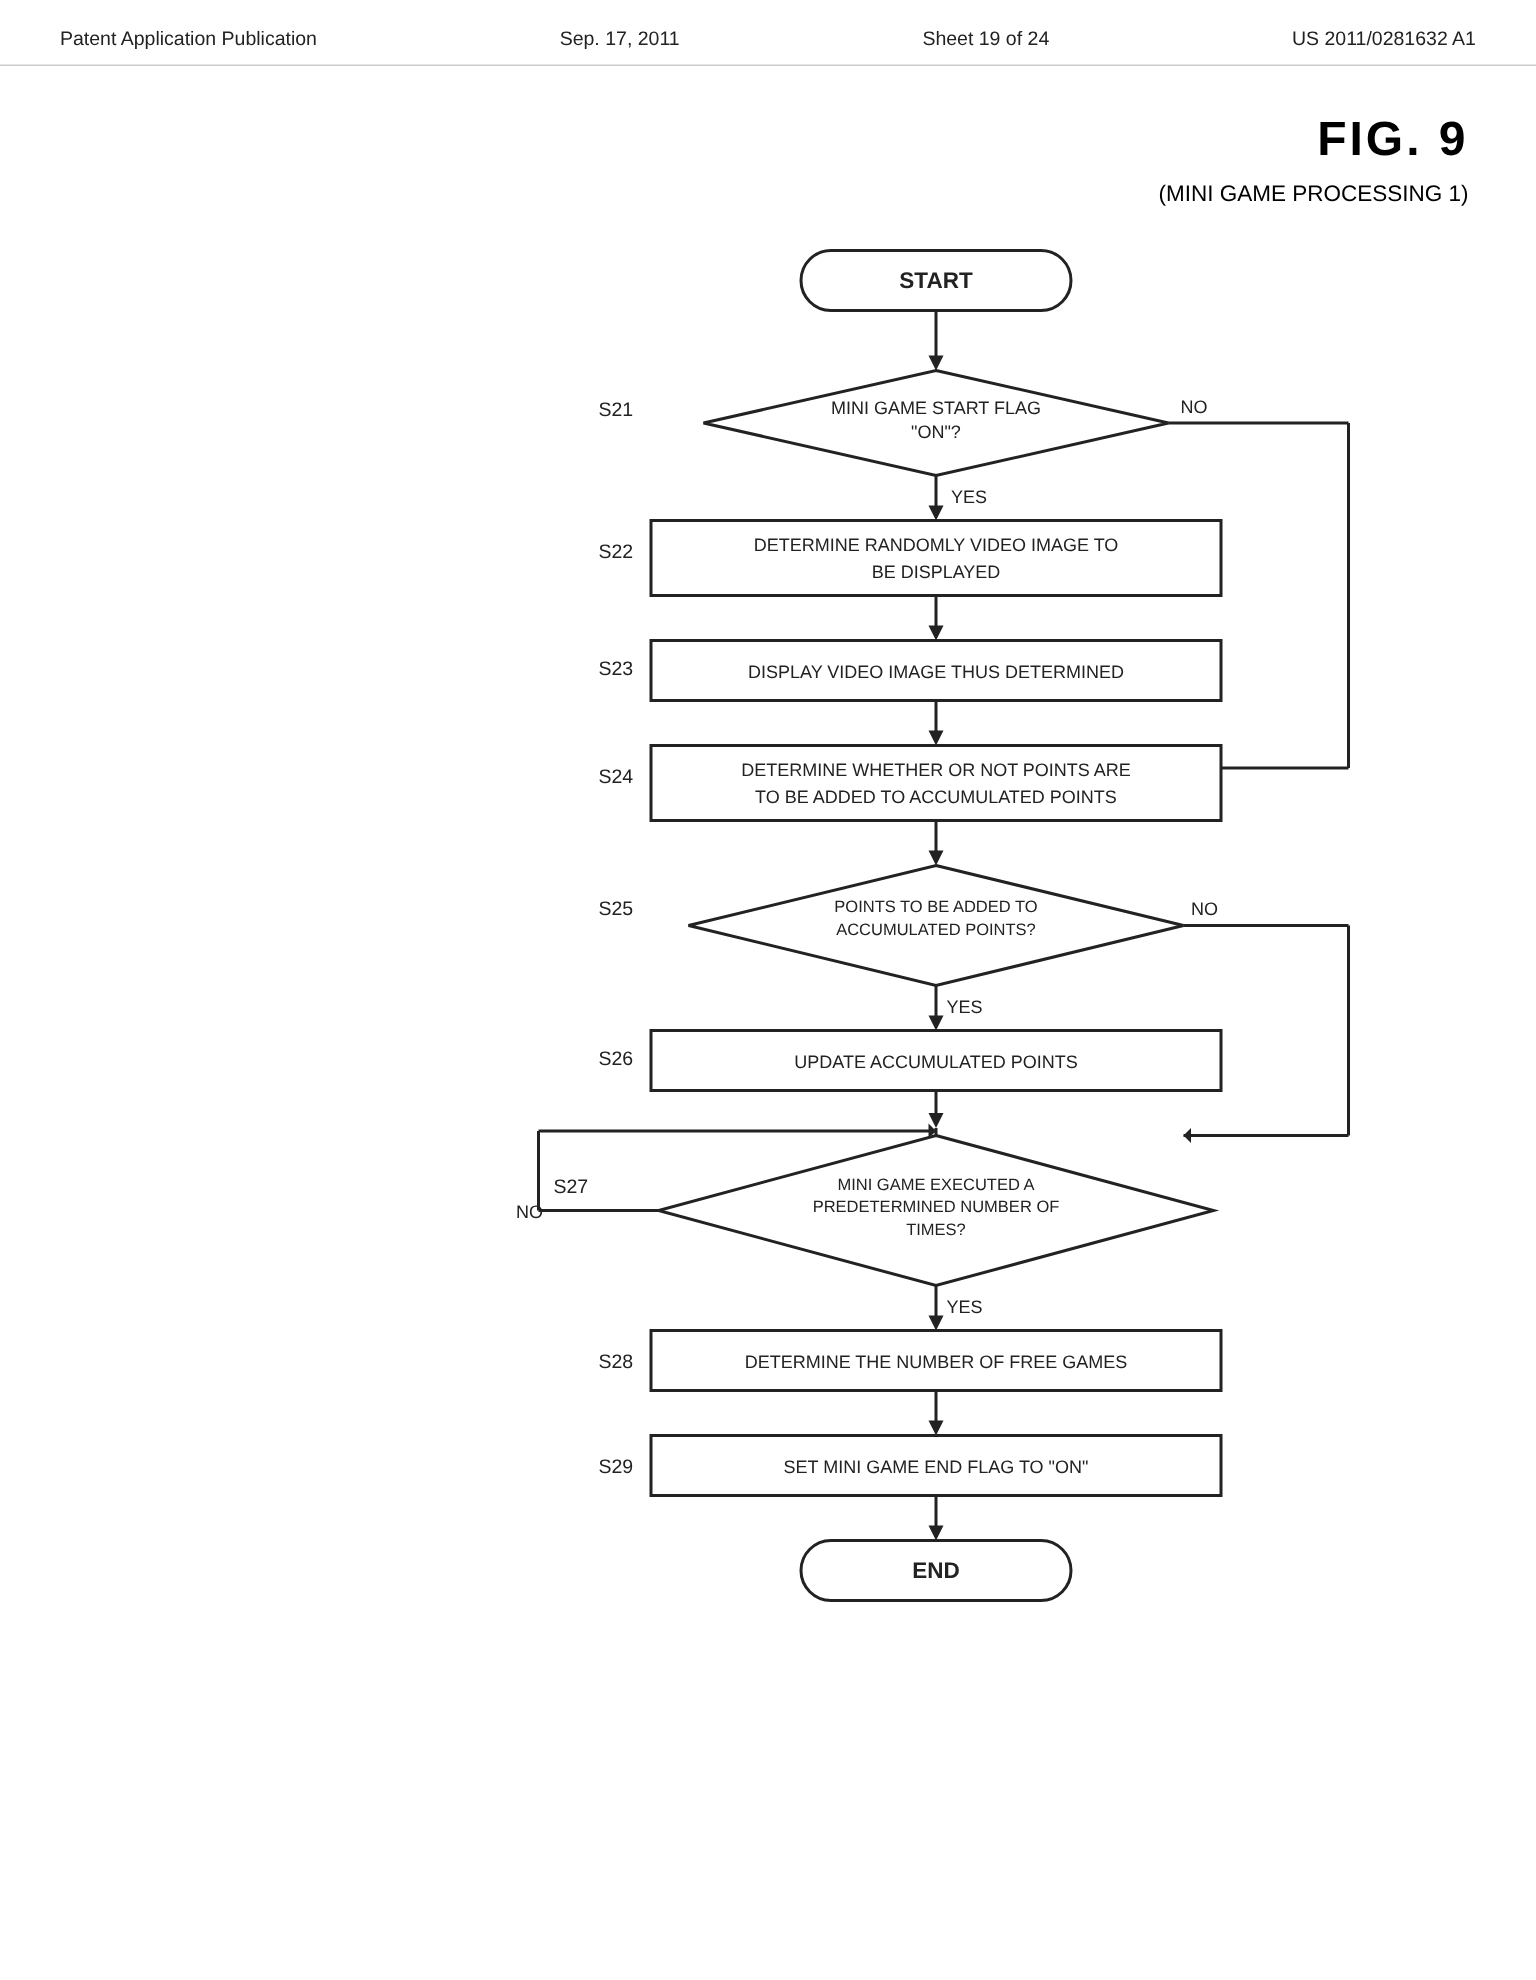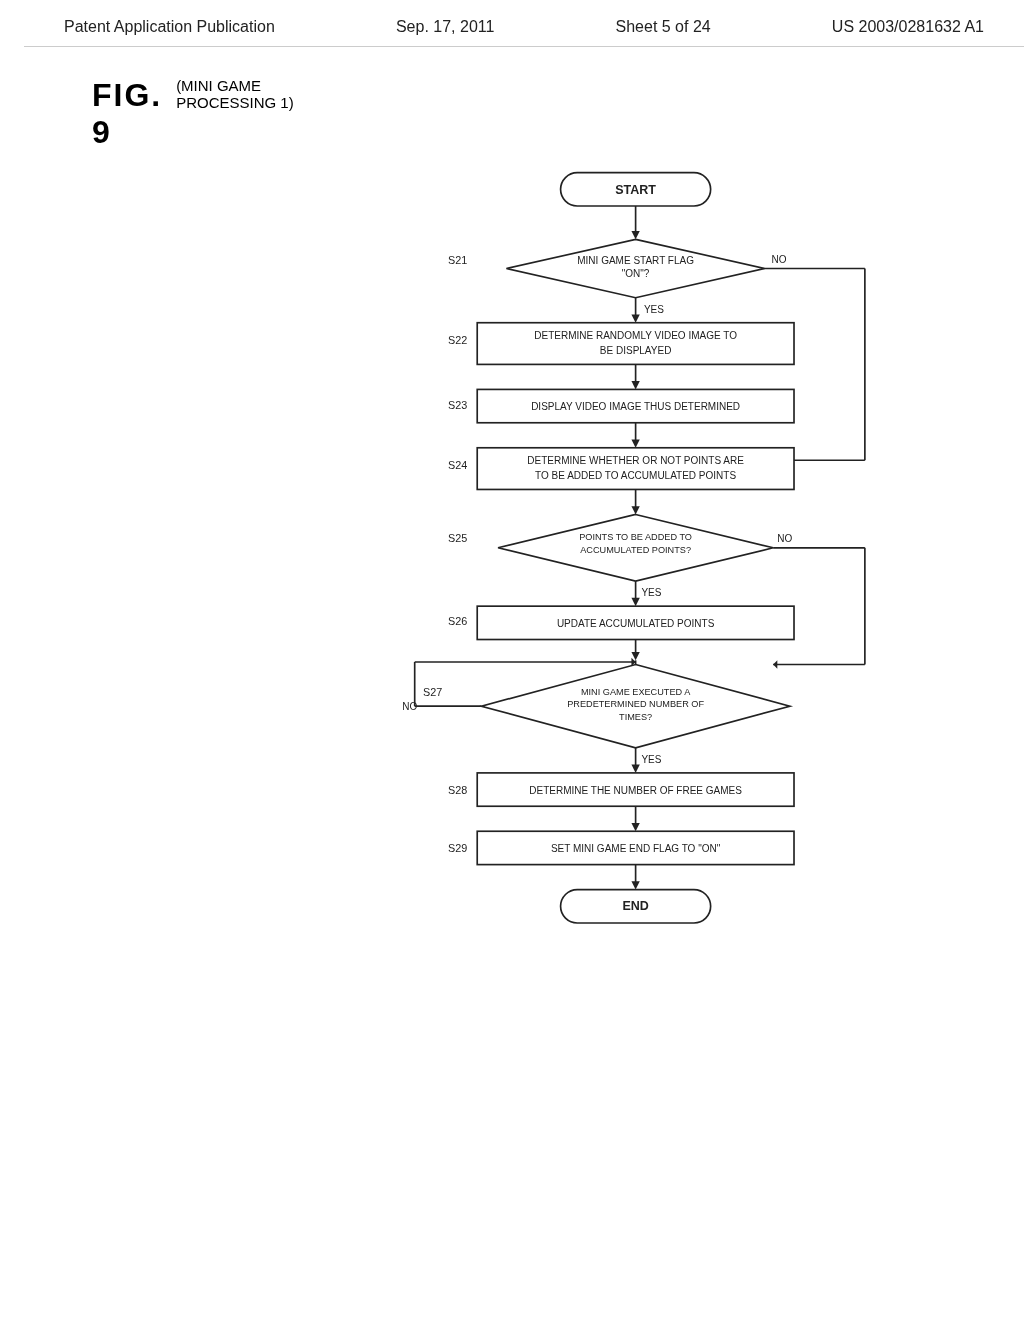--- a/index.html
+++ b/index.html
@@ -11,32 +11,31 @@
       position: relative;
       overflow-x: hidden;
     }
 
     
     .header {
       display: flex;
       justify-content: space-between;
       align-items: center;
       padding: 18px 40px 10px 40px;
-      font-size: 16px;
+      font-size: 13px;
       color: #222;
       border-bottom: 1px solid #ccc;
-      margin-left: 24px;
     }
 
     
     .main {
       display: flex;
-      flex-direction: row;
-      align-items: flex-start;
-      padding: 30px 92px;
+      flex-direction: column;
+      align-items: flex-end;
+      padding: 30px 45px;
     }
 
     
     .fig-title {
       font-size: 32px;
       font-weight: bold;
       letter-spacing: 2px;
       margin-bottom: 10px;
     }
 
@@ -44,22 +43,22 @@
       font-size: 15px;
       margin-bottom: 19px;
     }
   </style>
 </head>
 <body>
 
 <div class="header">
   <span>Patent Application Publication</span>
   <span>Sep. 17, 2011</span>
-  <span>Sheet 5 of 24</span>
-  <span>US 2003/0281632 A1</span>
+  <span>Sheet 19 of 24</span>
+  <span>US 2011/0281632 A1</span>
 </div>
 
 <div class="main">
 
   <div class="fig-title">FIG. 9</div>
   <div class="subtitle">(MINI GAME PROCESSING 1)</div>
 
   <svg width="700" height="1050" viewBox="0 0 700 1050" style="font-family: Arial, sans-serif;">
 
     <rect x="255" y="10" width="180" height="40" rx="20" ry="20" fill="white" stroke="#222" stroke-width="2"></rect>

